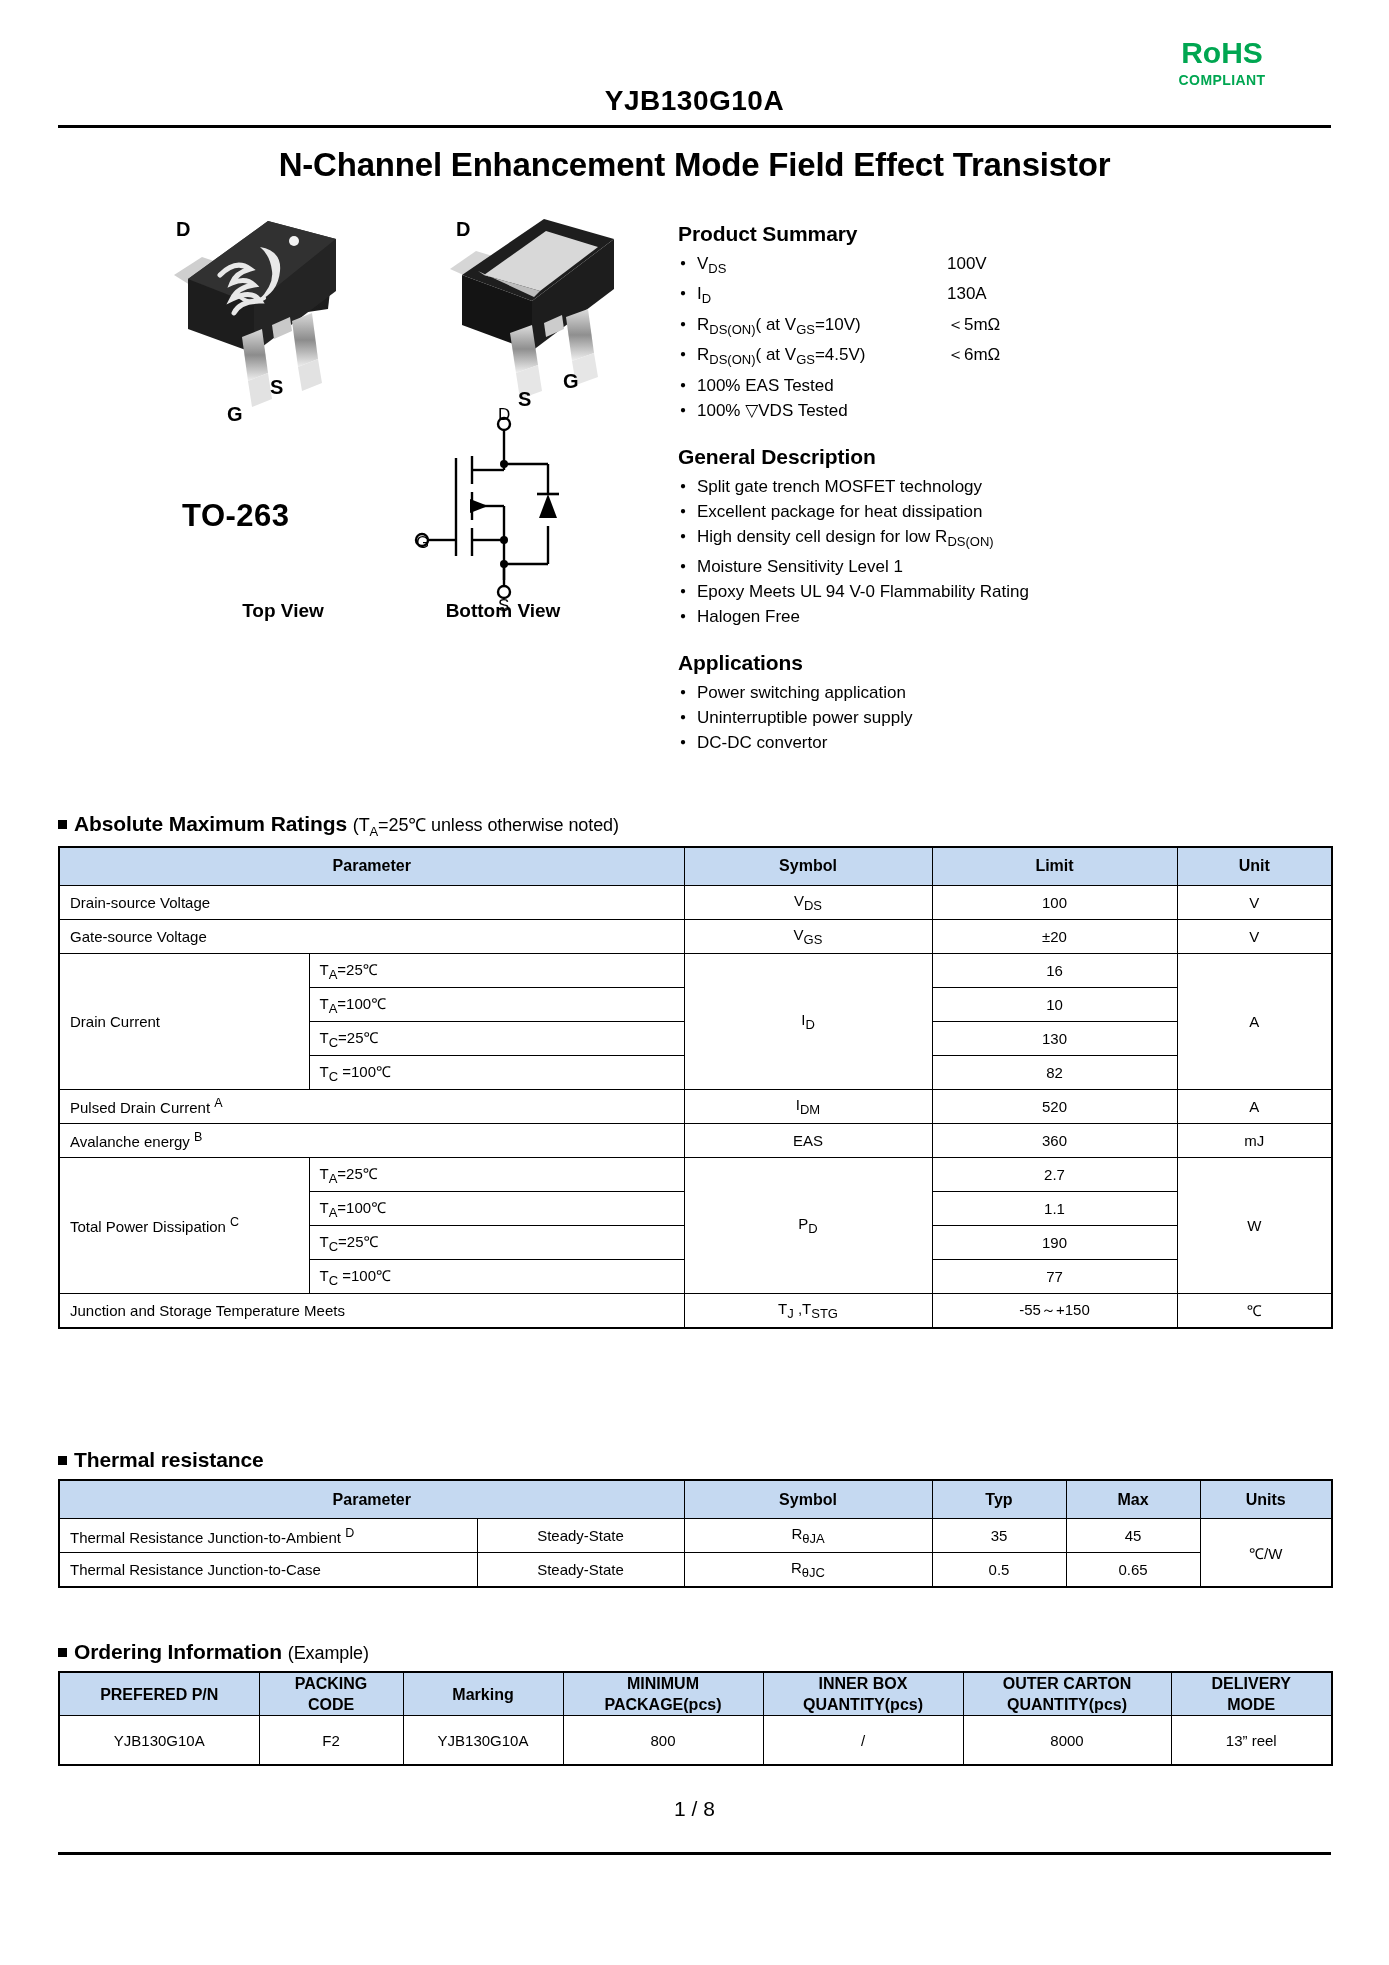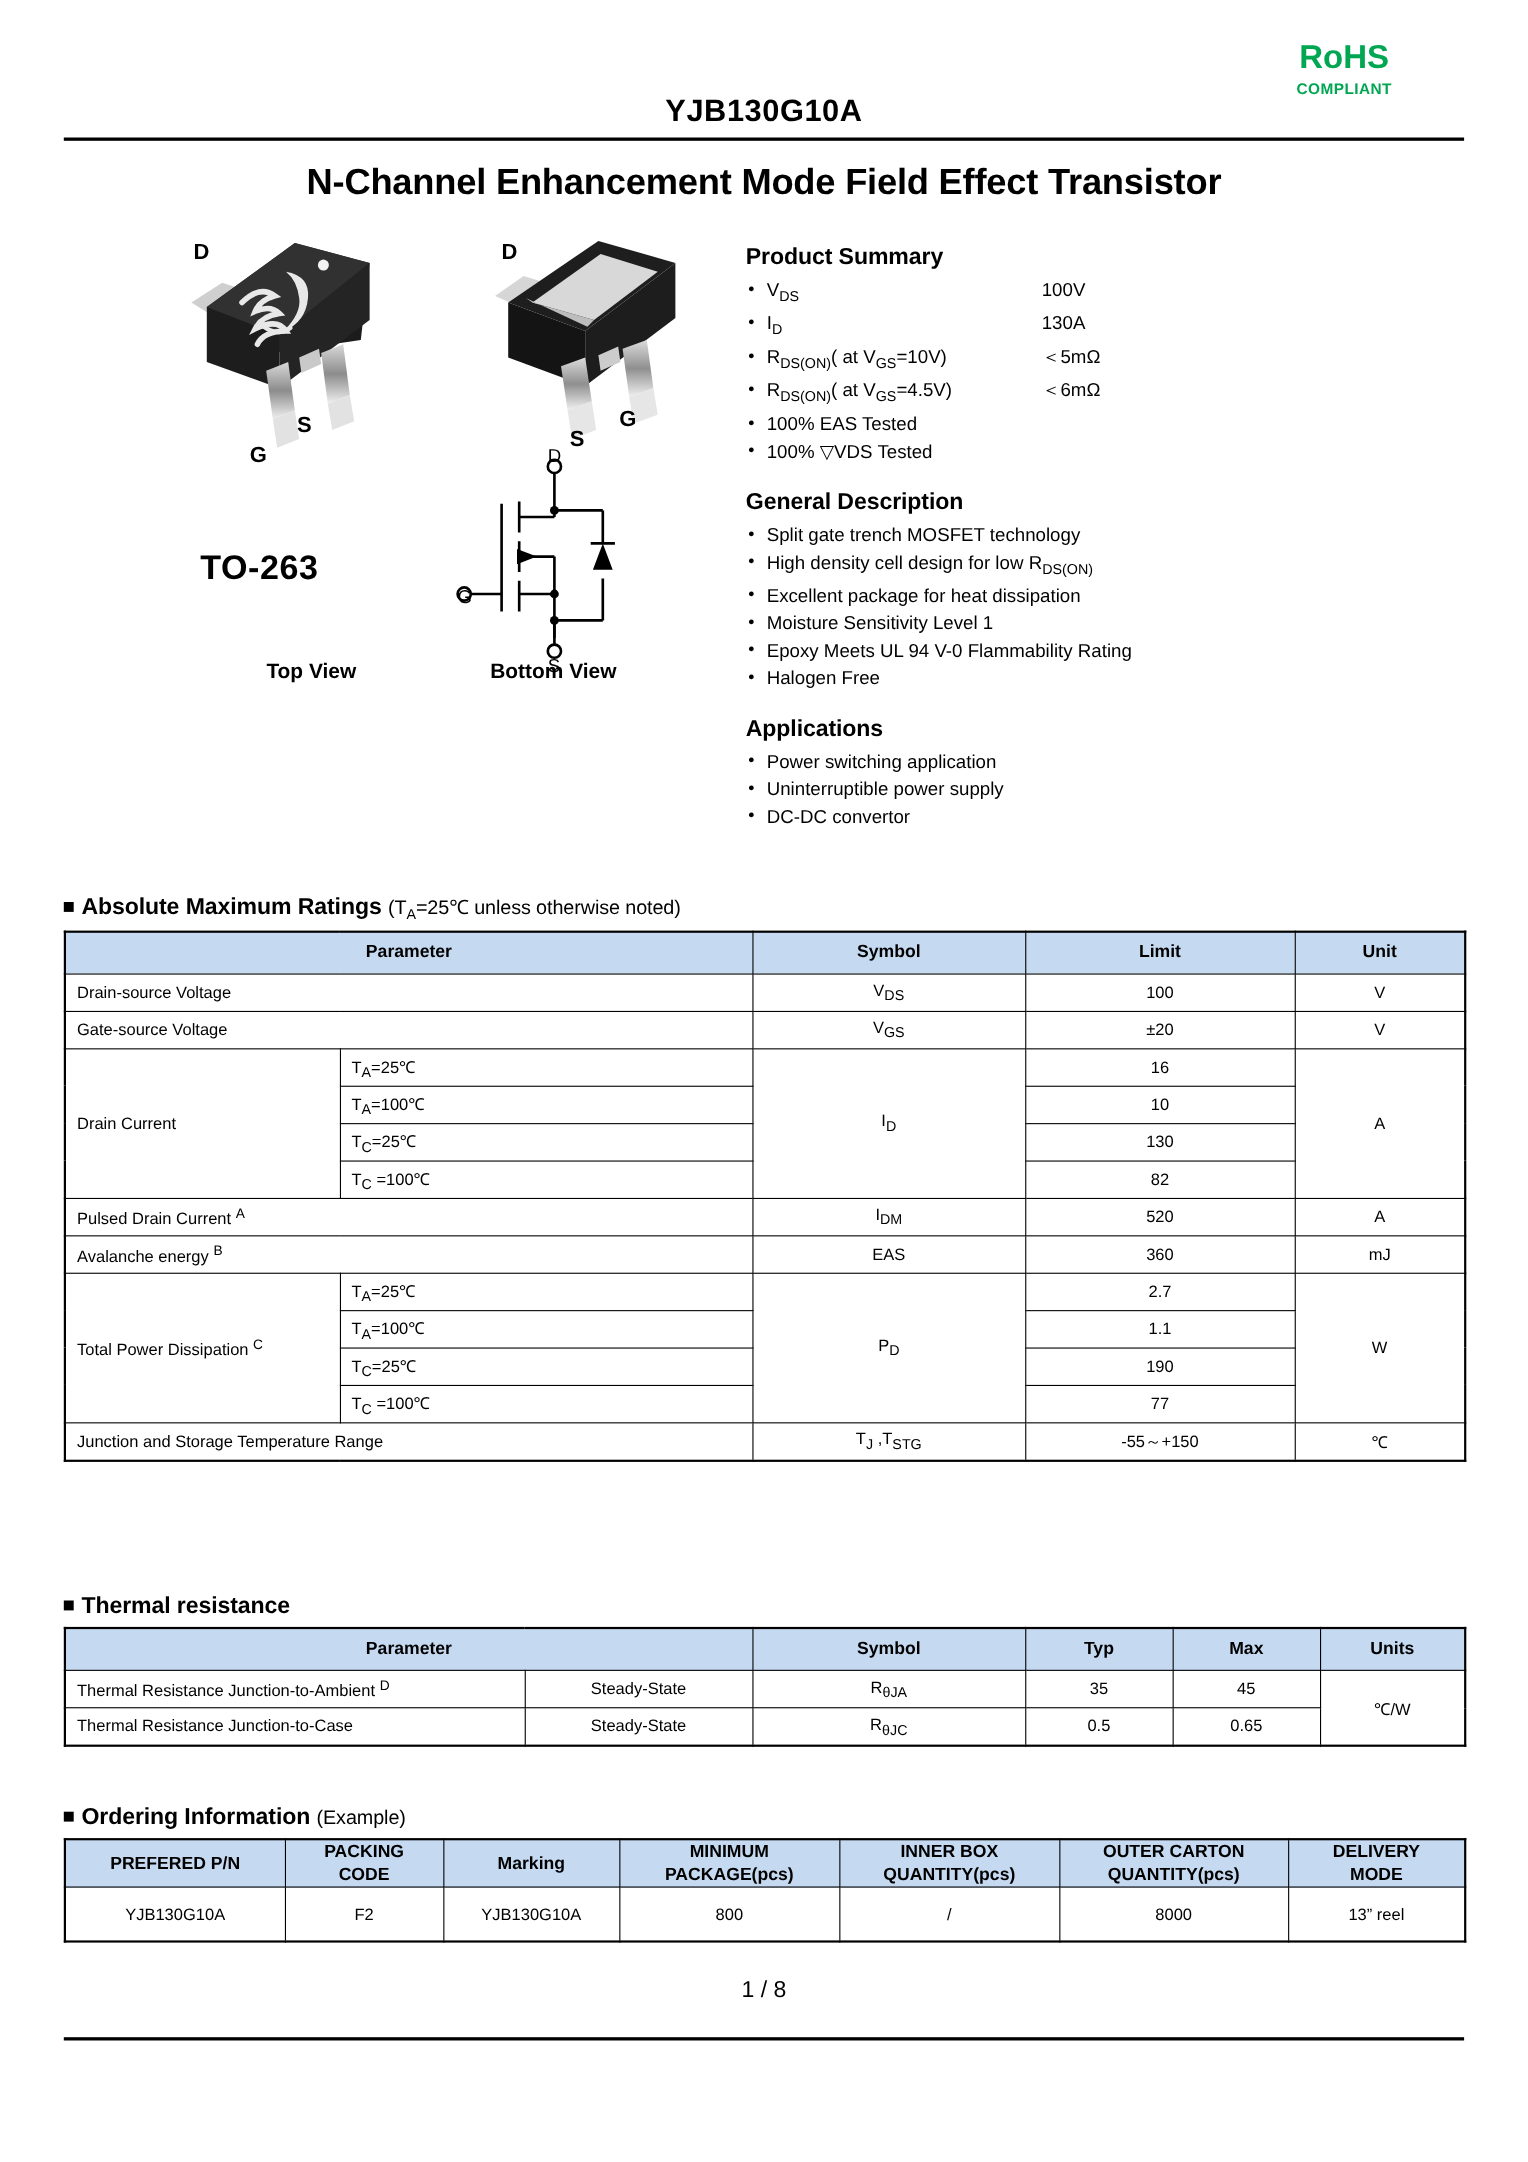--- a/index.html
+++ b/index.html
@@ -413,22 +413,22 @@
         </li>
         <li>
           <span class="lbl">100% ▽VDS Tested</span>
           <span class="val"></span>
         </li>
       </ul>
 
     <div class="sect-h gap">General Description</div>
     <ul class="blist" id="gdesc-list">
         <li>Split gate trench MOSFET technology</li>
+        <li>Excellent package for heat dissipation</li>
         <li>High density cell design for low R<sub>DS(ON)</sub></li>
-        <li>Excellent package for heat dissipation</li>
         <li>Moisture Sensitivity Level 1</li>
         <li>Epoxy Meets UL 94 V-0 Flammability Rating</li>
         <li>Halogen Free</li>
       </ul>
 
     <div class="sect-h gap">Applications</div>
     <ul class="blist" id="apps-list">
         <li>Power switching application</li>
         <li>Uninterruptible power supply</li>
         <li>DC-DC convertor</li>
@@ -513,21 +513,21 @@
             </tr>
             <tr>
               <td class="left">T<sub>C</sub>=25℃</td>
               <td>190</td>
             </tr>
             <tr>
               <td class="left">T<sub>C</sub> =100℃</td>
               <td>77</td>
             </tr>
             <tr>
-              <td colspan="2" class="left">Junction and Storage Temperature Range</td>
+              <td colspan="2" class="left">Junction and Storage Temperature Meets</td>
               <td>T<sub>J</sub> ,T<sub>STG</sub></td>
               <td>-55～+150</td>
               <td>℃</td>
             </tr>
           </tbody>
       </table>
     </div>
   </div>
 
   <div class="blk-thr">

